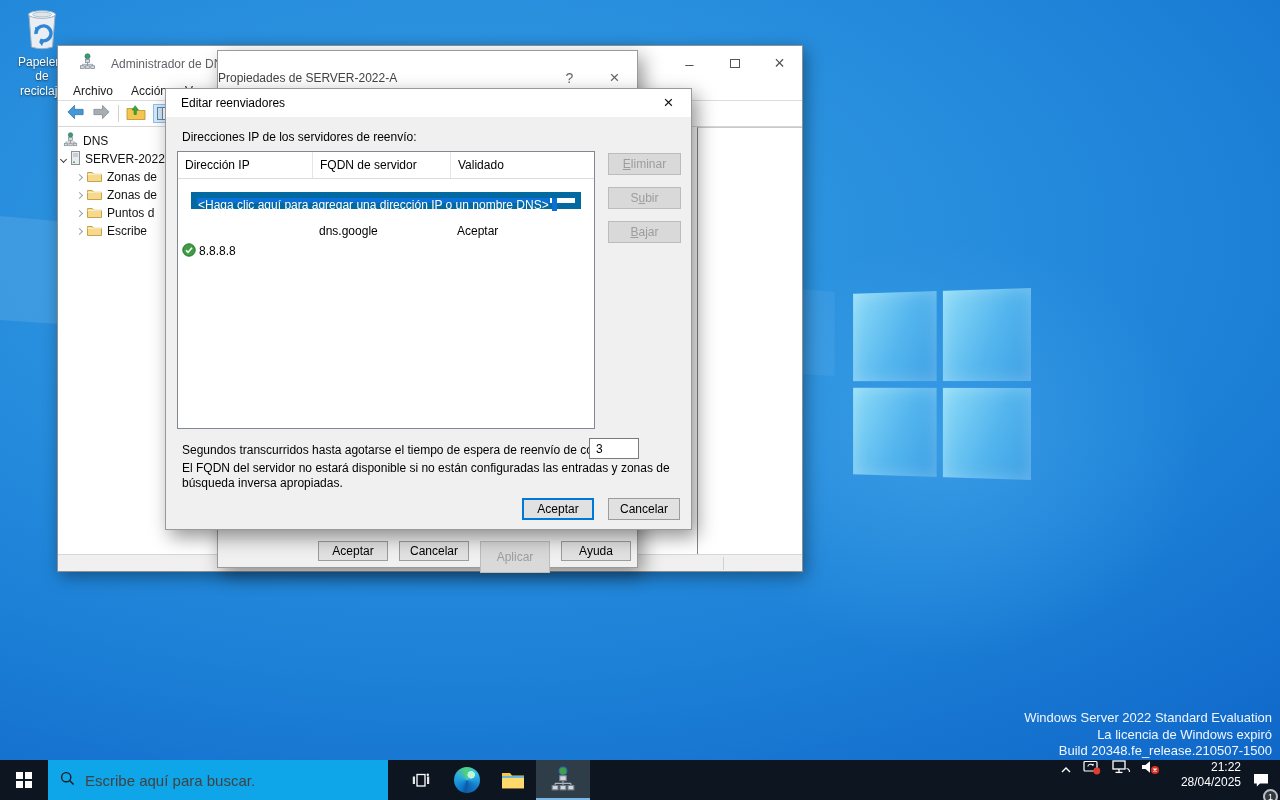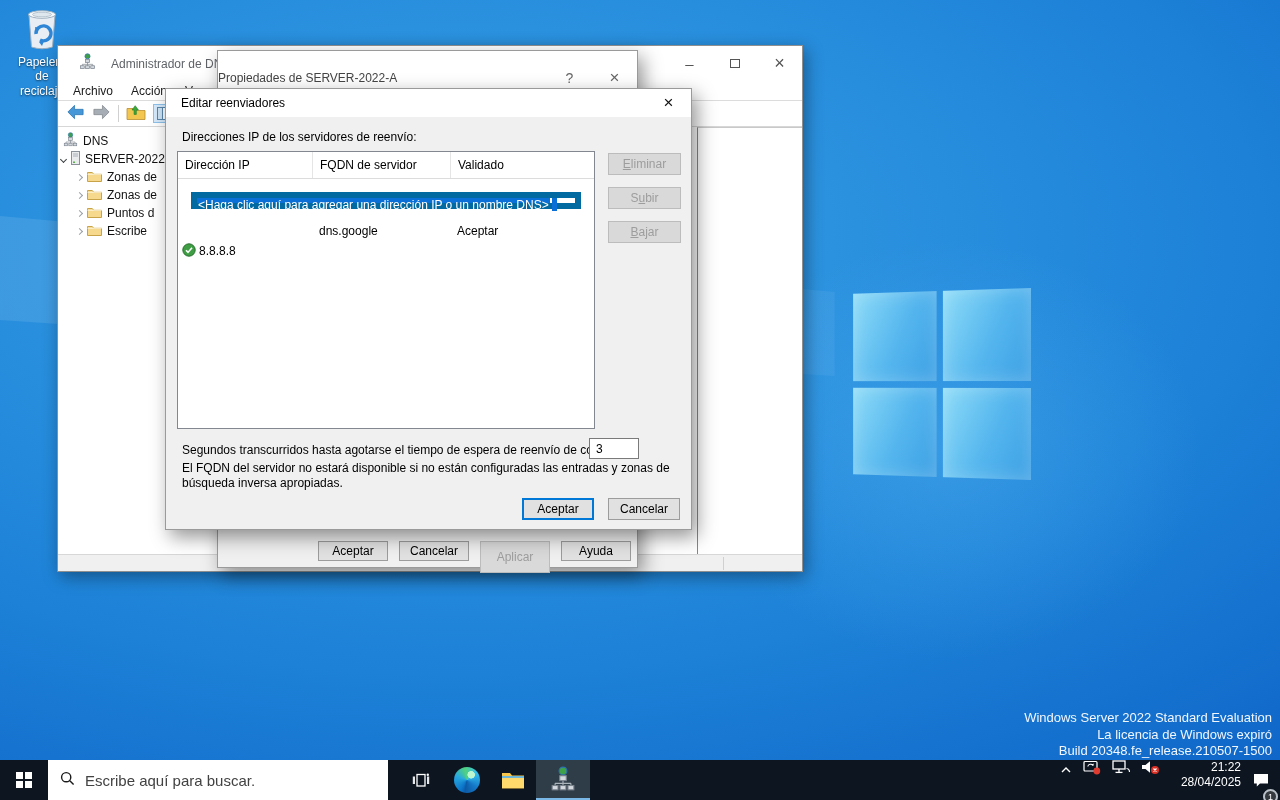--- a/index.html
+++ b/index.html
@@ -84,21 +84,21 @@
   .u { text-decoration:underline; }
   .fwd-timeout-label { position:absolute; left:16px; top:354px; font-size:12px; }
   .fwd-timeout-input { position:absolute; left:423px; top:349px; width:50px; height:21px; border:1px solid #7a7a7a; font-size:12px; padding-left:6px; font-family:"Liberation Sans",sans-serif; }
   .fwd-note { position:absolute; left:16px; top:372px; width:488px; font-size:12px; line-height:15px; }
 
   
   .taskbar { position:absolute; left:0; bottom:0; width:1280px; height:40px; background:#0d1520; display:flex; align-items:stretch; }
   .start { width:48px; display:flex; align-items:center; justify-content:center; }
   .start .wl { display:grid; grid-template-columns:7.5px 7.5px; grid-template-rows:7.5px 7.5px; gap:1.5px; }
   .start .wl i { background:#fff; }
-  .searchbox { width:340px; background:#ffffff; display:flex; align-items:center; padding-left:12px; gap:10px; }
+  .searchbox { width:340px; background:#0ea5e9; display:flex; align-items:center; padding-left:12px; gap:10px; }
   .searchbox input { border:none; outline:none; font-size:15px; color:#333; width:270px; font-family:"Liberation Sans",sans-serif; background:transparent; }
   .searchbox input::placeholder { color:#424242; opacity:1; }
   .tb-slot { width:46px; display:flex; align-items:center; justify-content:center; }
   .tb-slot.active { width:54px; background:#2f3d49; border-bottom:2px solid #7ab8e8; }
   .edge-ball { width:26px; height:26px; border-radius:50%;
     background: radial-gradient(circle at 66% 30%, #bdf7d2 0 14%, rgba(0,0,0,0) 16%),
       conic-gradient(from 210deg, #0c74c8, #28a9e0 80deg, #52d17c 140deg, #35c1f1 200deg, #1479c8 280deg, #0c59a4 340deg, #0c74c8); }
   .tray { margin-left:auto; display:flex; gap:11px; padding-right:10px; }
   .clock { text-align:right; color:#fff; font-size:12px; line-height:15px; width:70px; }
   .badge-wrap { position:relative; display:flex; align-items:center; }

